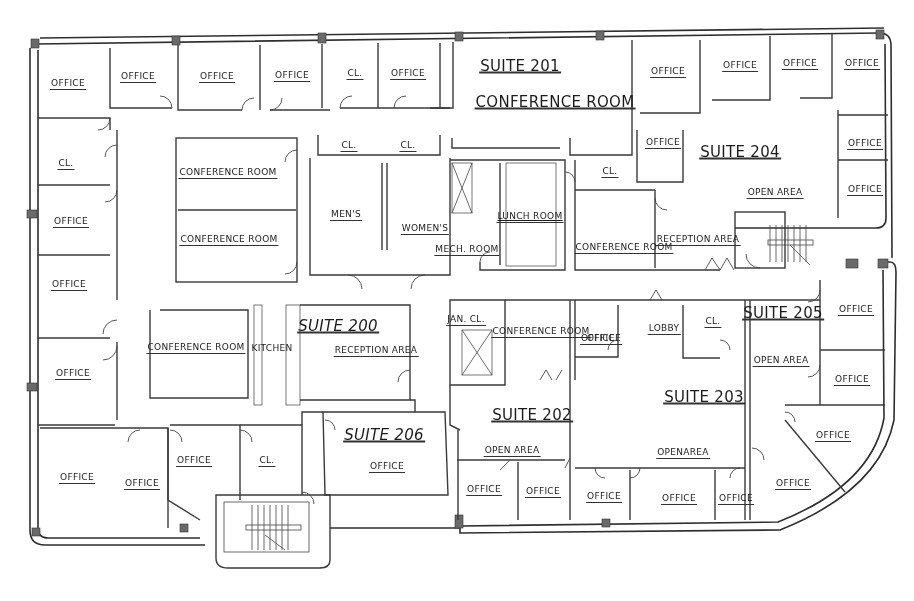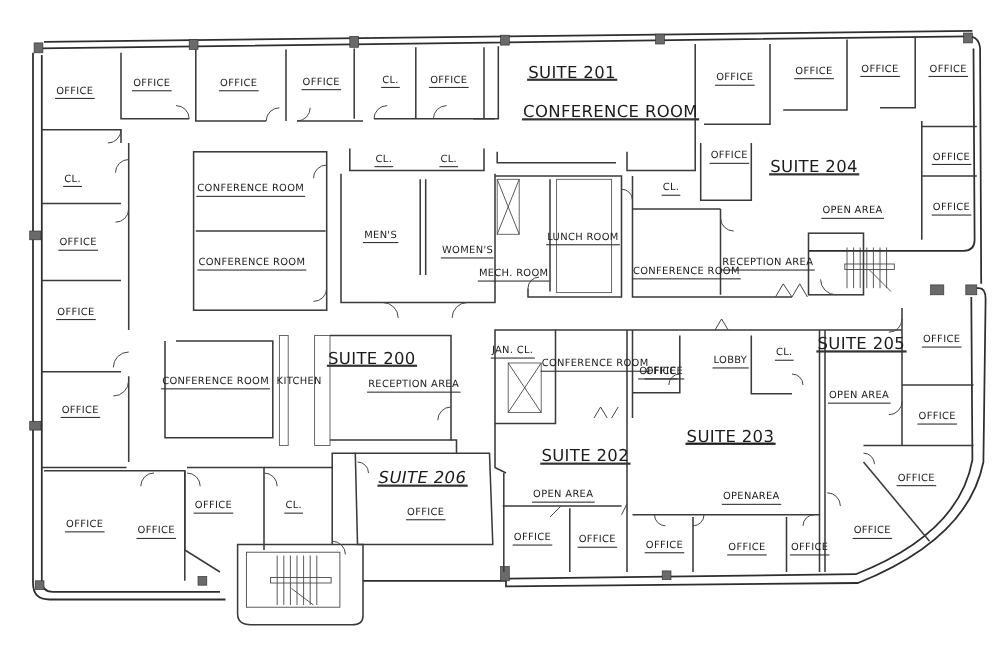--- a/index.html
+++ b/index.html
@@ -196,50 +196,50 @@
     <span class="lbl" style="left: 228px; top: 173px;">CONFERENCE ROOM</span>
     <span class="lbl" style="left: 229px; top: 240px;">CONFERENCE ROOM</span>
     <span class="lbl" style="left: 71px; top: 222px;">OFFICE</span>
     <span class="lbl" style="left: 69px; top: 285px;">OFFICE</span>
     <span class="lbl" style="left: 73px; top: 374px;">OFFICE</span>
     <span class="lbl" style="left: 349px; top: 146px;">CL.</span>
     <span class="lbl" style="left: 408px; top: 146px;">CL.</span>
     <span class="lbl" style="left: 346px; top: 215px; text-align: center;">MEN'S</span>
     <span class="lbl" style="left: 425px; top: 229px;">WOMEN'S</span>
     <span class="lbl" style="left: 467px; top: 250px;">MECH. ROOM</span>
-    <span class="lbl" style="left: 530px; top: 217px;">LUNCH ROOM</span>
+    <span class="lbl" style="left: 530px; top: 217px; text-decoration: underline;">LUNCH ROOM</span>
     <span class="lbl big" style="left: 520px; top: 67px;">SUITE 201</span>
     <span class="lbl big" style="left: 555px; top: 103px;">CONFERENCE ROOM</span>
     <span class="lbl" style="left: 668px; top: 72px;">OFFICE</span>
     <span class="lbl" style="left: 740px; top: 66px;">OFFICE</span>
     <span class="lbl" style="left: 800px; top: 64px;">OFFICE</span>
     <span class="lbl" style="left: 862px; top: 64px;">OFFICE</span>
     <span class="lbl" style="left: 663px; top: 143px;">OFFICE</span>
     <span class="lbl" style="left: 610px; top: 172px;">CL.</span>
     <span class="lbl big" style="left: 740px; top: 153px;">SUITE 204</span>
     <span class="lbl" style="left: 775px; top: 193px;">OPEN AREA</span>
     <span class="lbl" style="left: 865px; top: 144px;">OFFICE</span>
     <span class="lbl" style="left: 865px; top: 190px;">OFFICE</span>
     <span class="lbl" style="left: 624px; top: 248px;">CONFERENCE ROOM</span>
     <span class="lbl" style="left: 698px; top: 240px;">RECEPTION AREA</span>
     <span class="lbl" style="left: 196px; top: 348px;">CONFERENCE ROOM</span>
     <span class="lbl nu" style="left: 272px; top: 348px;">KITCHEN</span>
-    <span class="lbl big" style="left: 338px; top: 327px;">SUITE 200</span>
+    <span class="lbl big" style="left: 338px; top: 327px; font-style: italic;">SUITE 200</span>
     <span class="lbl" style="left: 376px; top: 351px;">RECEPTION AREA</span>
     <span class="lbl" style="left: 466px; top: 320px;">JAN. CL.</span>
     <span class="lbl" style="left: 541px; top: 332px;">CONFERENCE ROOM</span>
     <span class="lbl" style="left: 598px; top: 339px;">OFFICE</span>
     <span class="lbl" style="left: 604px; top: 339px;">OFFICE</span>
     <span class="lbl" style="left: 664px; top: 329px;">LOBBY</span>
     <span class="lbl" style="left: 713px; top: 322px;">CL.</span>
     <span class="lbl big" style="left: 783px; top: 314px;">SUITE 205</span>
     <span class="lbl" style="left: 856px; top: 310px;">OFFICE</span>
     <span class="lbl" style="left: 781px; top: 361px;">OPEN AREA</span>
     <span class="lbl" style="left: 852px; top: 380px;">OFFICE</span>
-    <span class="lbl big" style="left: 664px; top: 398px; text-decoration: underline;">SUITE 203</span>
+    <span class="lbl big" style="left: 704px; top: 398px;">SUITE 203</span>
     <span class="lbl big" style="left: 532px; top: 416px;">SUITE 202</span>
     <span class="lbl" style="left: 512px; top: 451px;">OPEN AREA</span>
     <span class="lbl" style="left: 683px; top: 453px;">OPENAREA</span>
     <span class="lbl" style="left: 833px; top: 436px;">OFFICE</span>
     <span class="lbl" style="left: 793px; top: 484px;">OFFICE</span>
     <span class="lbl big" style="left: 384px; top: 436px; font-style: italic;">SUITE 206</span>
     <span class="lbl" style="left: 387px; top: 467px;">OFFICE</span>
     <span class="lbl" style="left: 194px; top: 461px;">OFFICE</span>
     <span class="lbl" style="left: 267px; top: 461px;">CL.</span>
     <span class="lbl" style="left: 77px; top: 478px;">OFFICE</span>

